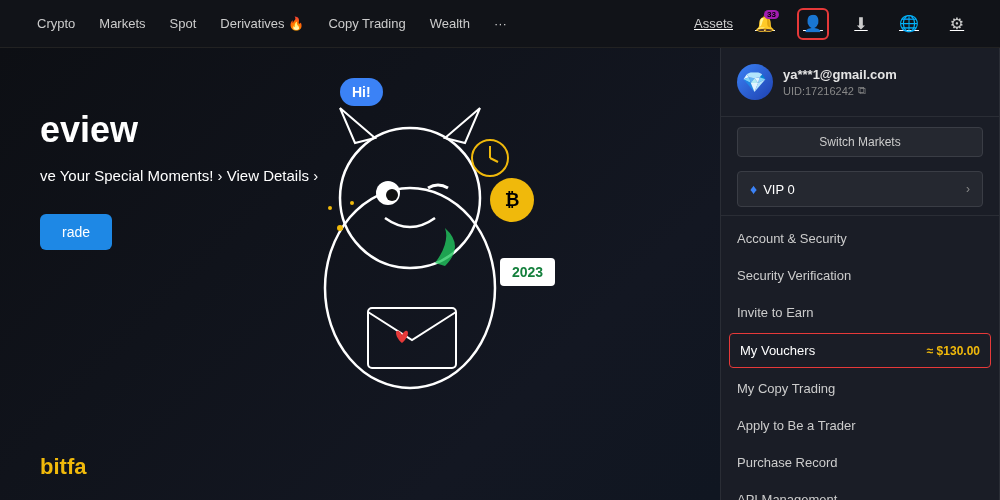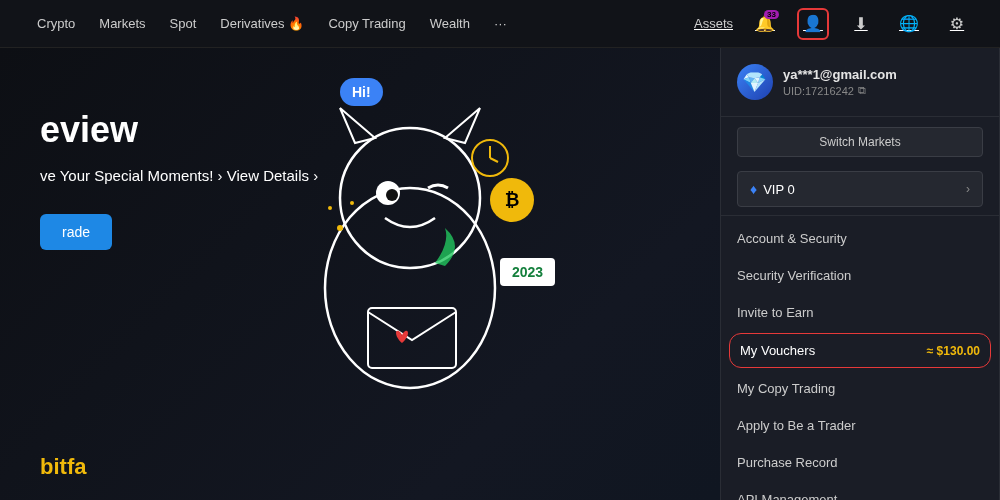--- a/index.html
+++ b/index.html
@@ -277,21 +277,21 @@
       font-size: 13px;
       color: #ccc;
       cursor: pointer;
       display: flex;
       align-items: center;
       justify-content: space-between;
     }
     .dropdown-item.highlighted {
       background: transparent;
       border: 1.5px solid #e63939;
-      border-radius: 12px;
+      border-radius: 4px;
       margin: 2px 8px;
       padding: 9px 10px;
       color: #fff;
     }
     .voucher-value {
       color: #f0b90b;
       font-size: 12px;
       font-weight: 600;
     }
   </style>

